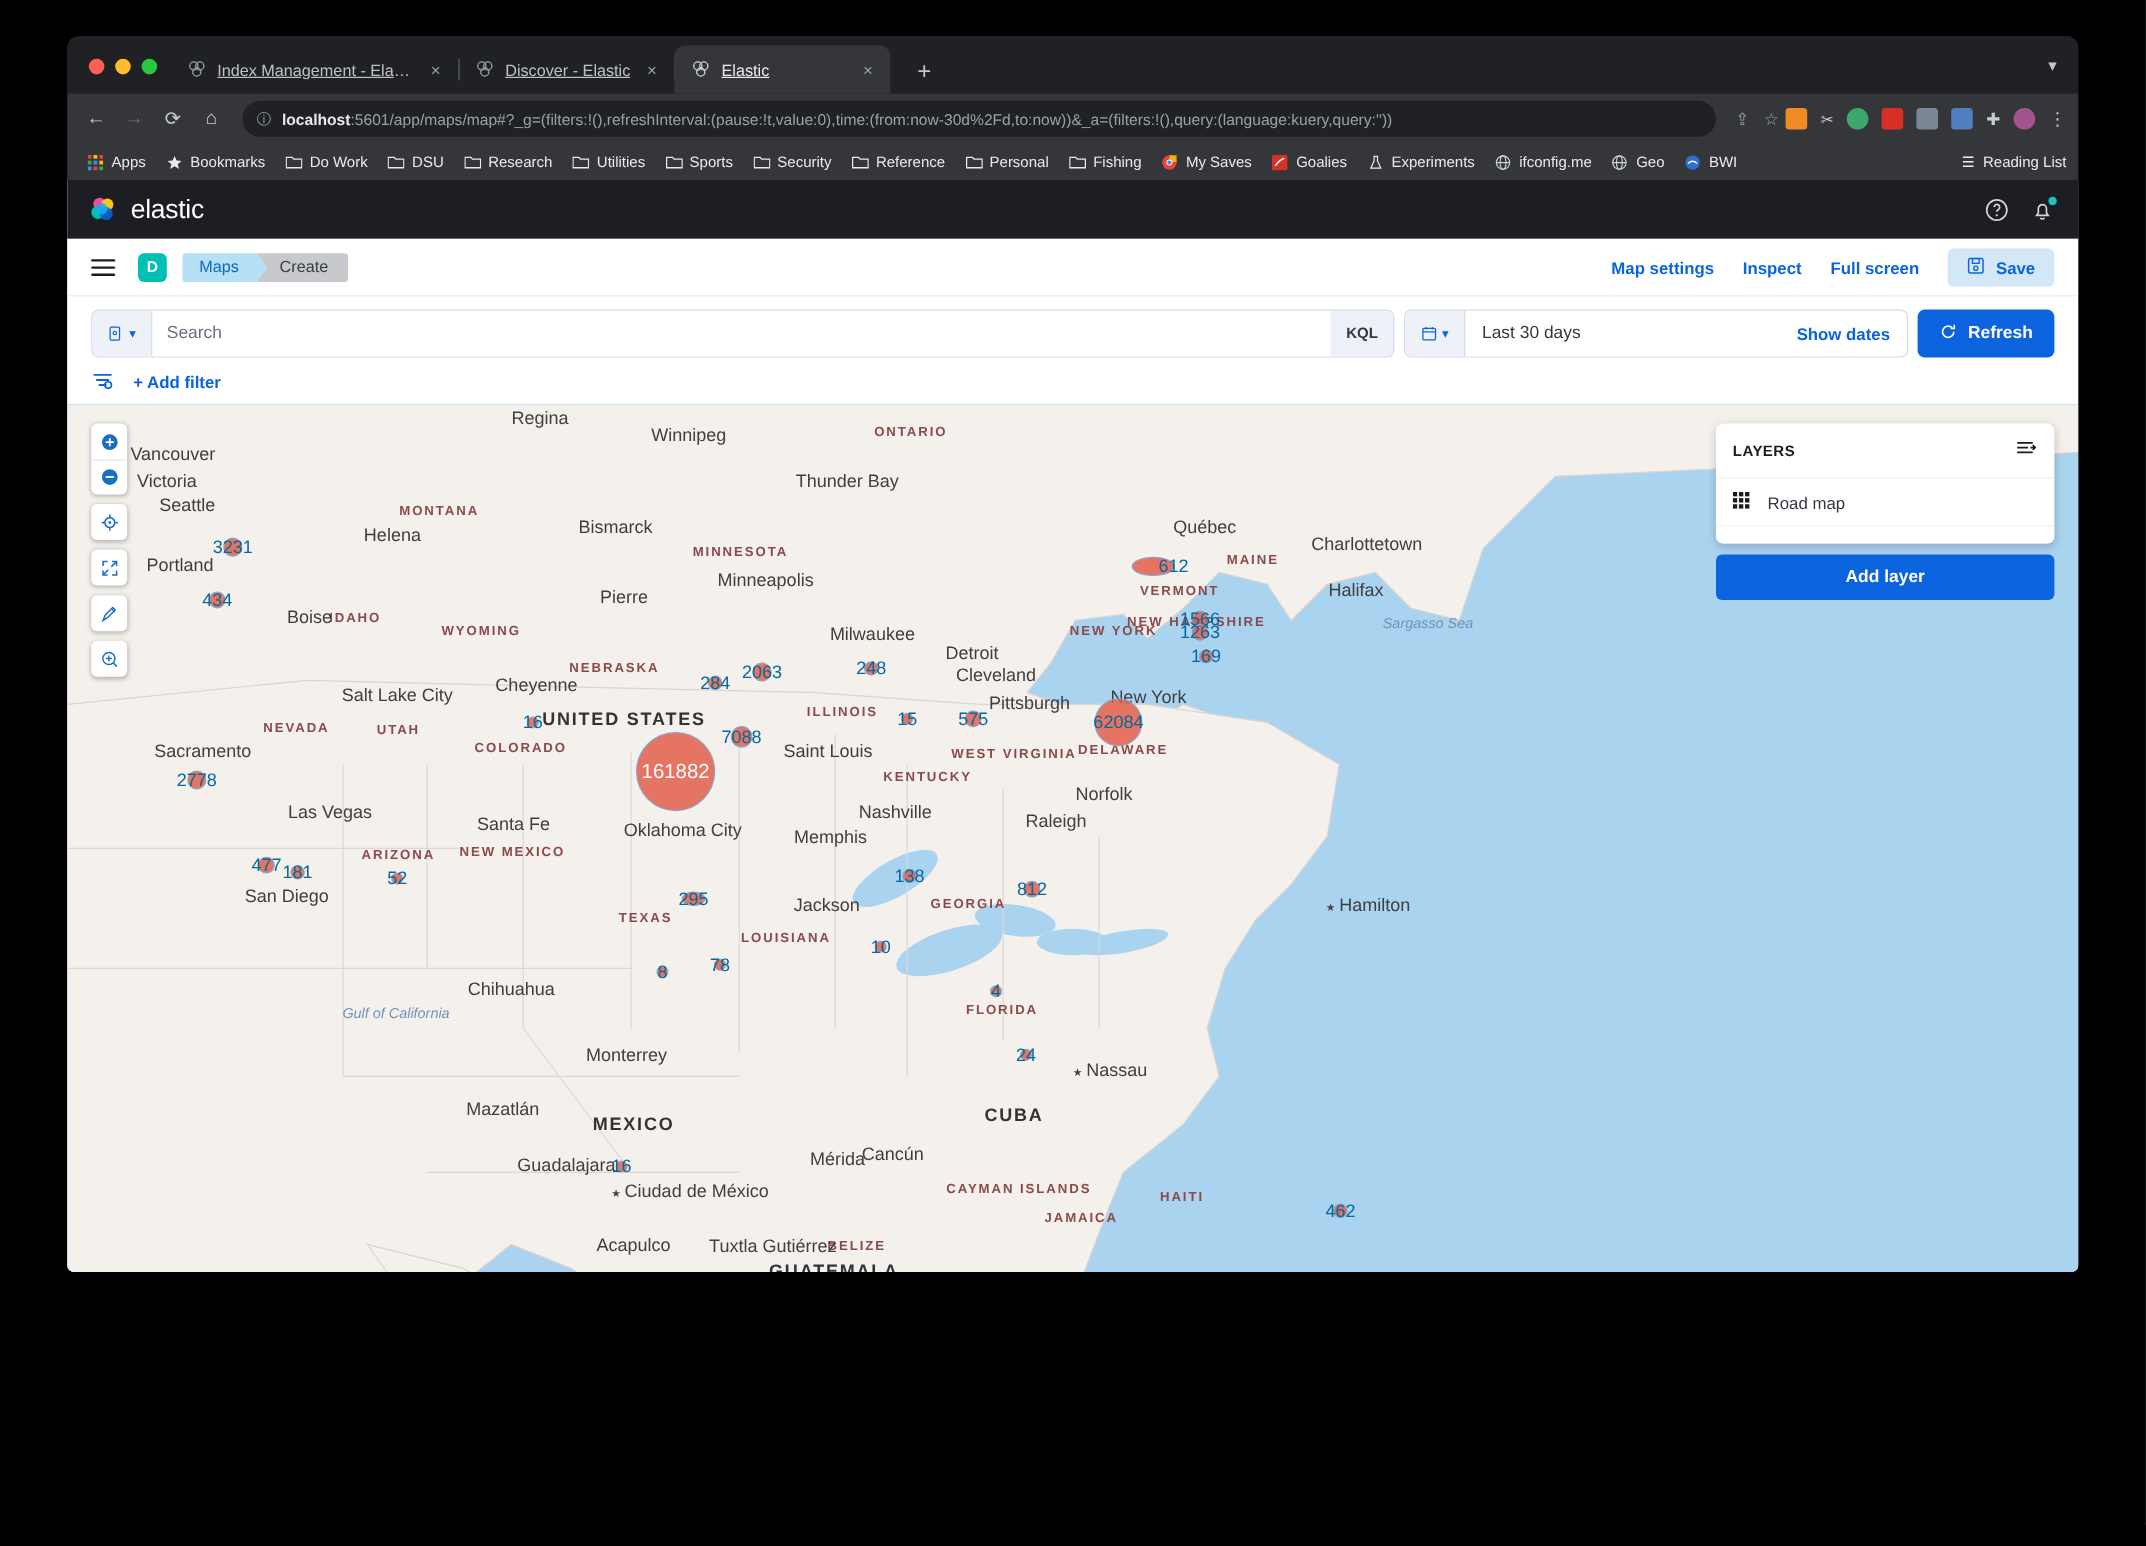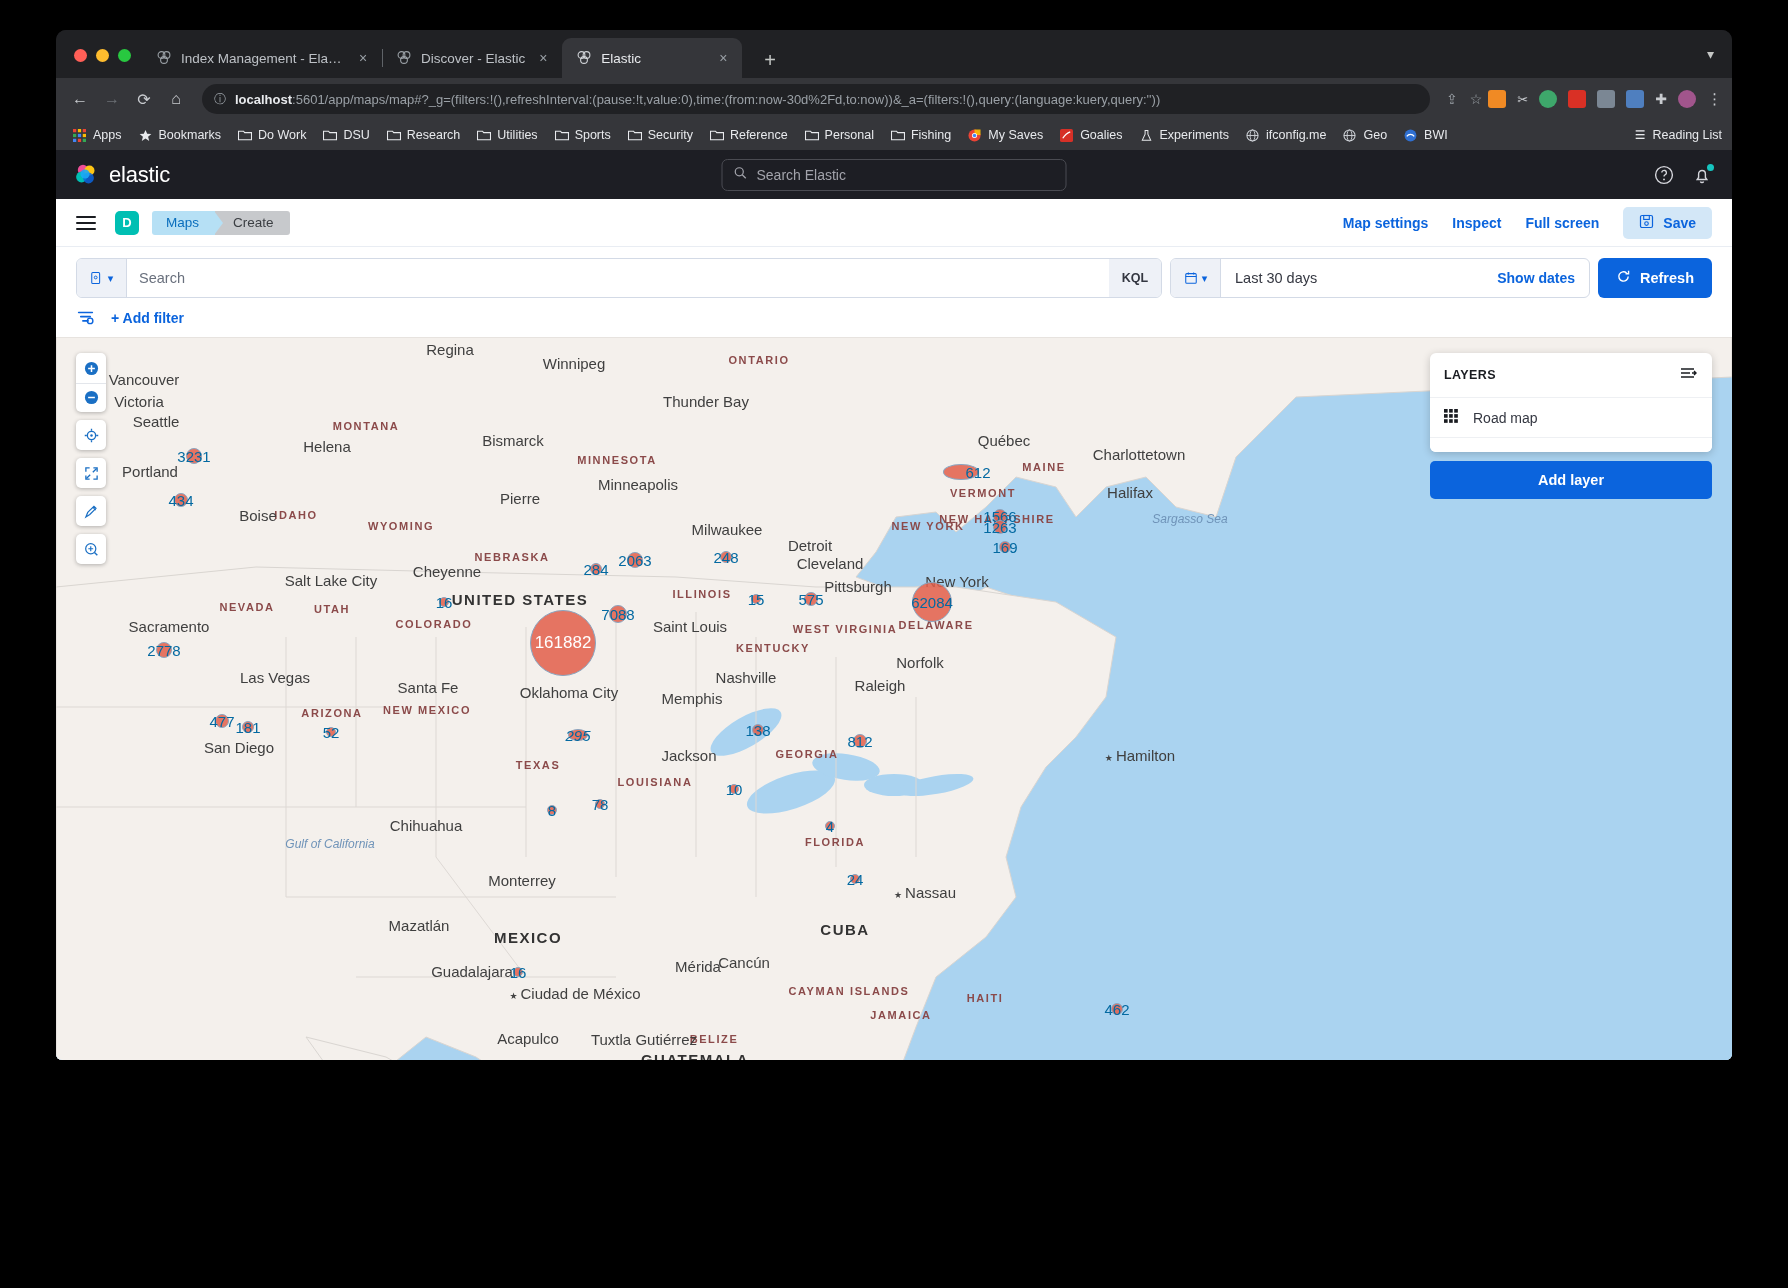--- a/index.html
+++ b/index.html
@@ -26,21 +26,21 @@
   .t-red { background: #ff5f57; } .t-yellow { background: #febc2e; } .t-green { background: #28c840; }
 
   .tabs { position: absolute; left: 86px; top: 8px; display: flex; align-items: flex-end; height: 40px; }
   .tab {
     position: relative; display: flex; align-items: center; gap: 9px;
     height: 40px; padding: 0 10px 0 14px; min-width: 180px; max-width: 240px;
     border-radius: 9px 9px 0 0; color: #bdc1c6; font-size: 13.5px; white-space: nowrap;
   }
   .tab.active { background: #35363a; color: #e8eaed; }
   .tab .sep { position: absolute; right: -1px; top: 11px; width: 1px; height: 18px; background: #5f6368; }
-  .tab-title { overflow: hidden; text-overflow: ellipsis; flex: 1; }
+  .tab-title { overflow: hidden; text-overflow: ellipsis; flex: 1; text-decoration: underline; }
   .tab-close { font-size: 14px; color: #9aa0a6; width: 18px; text-align: center; flex: none; }
   .favicon { width: 16px; height: 16px; flex: none; }
   .newtab { color: #c4c7c5; font-size: 20px; margin-left: 12px; padding: 0 10px 6px 10px; }
 
   
   .navbar { position: relative; height: 42px; background: #35363a; display: flex; align-items: center; padding: 0 10px; }
   .navbtn { width: 28px; height: 28px; display: flex; align-items: center; justify-content: center;
             color: #c8cbcf; font-size: 16px; margin-right: 4px; }
   .navbtn.dim { color: #6c7075; }
   .omnibox {
@@ -385,29 +385,20 @@
           <span class="logo-mark">
             <svg viewBox="0 0 24 24" width="24" height="24">
               <circle cx="9" cy="7" r="5.2" fill="#f04e98"></circle>
               <circle cx="15.5" cy="7.5" r="5" fill="#fec514"></circle>
               <circle cx="7.5" cy="14" r="5.4" fill="#00bfb3"></circle>
               <circle cx="14.5" cy="15" r="5.4" fill="#0b64dd" opacity=".85"></circle>
               <circle cx="11" cy="11" r="4.6" fill="#1ba9f5" opacity=".9"></circle>
             </svg>
           </span>
           <span class="logo-text">elastic</span>
-        </div>
-        <div class="kb-search">
-          <span>
-            <svg viewBox="0 0 16 16" width="14" height="14">
-                <circle cx="6.6" cy="6.6" r="4.6" fill="none" stroke="#a2a3ab" stroke-width="1.4"></circle>
-                <path d="M10 10l4 4" stroke="#a2a3ab" stroke-width="1.4"></path>
-              </svg>
-          </span>
-          <span class="ph">Search Elastic</span>
         </div>
         <div class="kb-head-right">
           <span class="hicon">
             <svg viewBox="0 0 20 20" width="20" height="20">
                 <circle cx="10" cy="10" r="8.4" fill="none" stroke="#d4d5db" stroke-width="1.4"></circle>
                 <path d="M7.8 7.6a2.3 2.3 0 114 1.6c-.8.8-1.8 1-1.8 2.3" fill="none" stroke="#d4d5db" stroke-width="1.4"></path>
                 <circle cx="10" cy="14.4" r=".95" fill="#d4d5db"></circle>
               </svg>
           </span>
           <span class="hicon">
@@ -734,21 +725,21 @@
             </div>
             <div class="cluster" style="left: 166px; top: 384px; width: 14px; height: 14px;">
               <span>477</span>
             </div>
             <div class="cluster" style="left: 1061px; top: 672px; width: 12px; height: 12px;">
               <span>462</span>
             </div>
             <div class="cluster" style="left: 125px; top: 163px; width: 14px; height: 14px;">
               <span>434</span>
             </div>
-            <div class="cluster" style="left: 522px; top: 398px; width: 20px; height: 12px; font-style: italic;">
+            <div class="cluster" style="left: 522px; top: 412px; width: 20px; height: 12px;">
               <span>295</span>
             </div>
             <div class="cluster" style="left: 540px; top: 232px; width: 12px; height: 12px;">
               <span>284</span>
             </div>
             <div class="cluster" style="left: 670px; top: 220px; width: 12px; height: 12px;">
               <span>248</span>
             </div>
             <div class="cluster" style="left: 192px; top: 390px; width: 12px; height: 12px;">
               <span>181</span>

